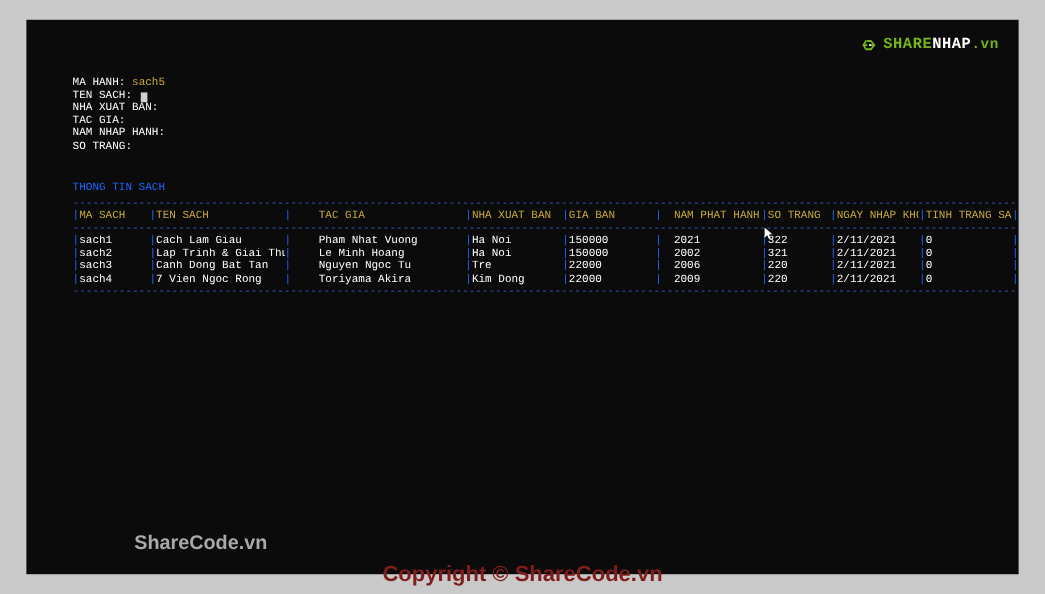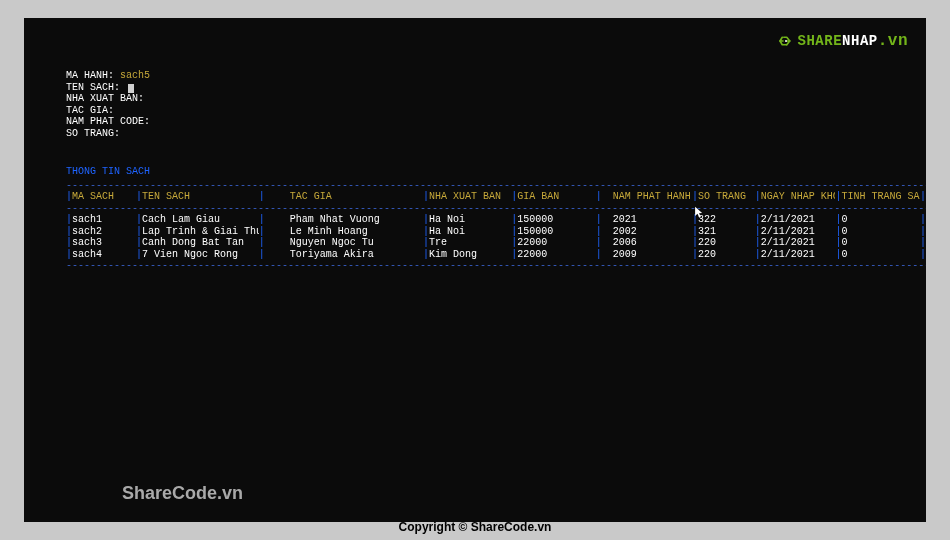--- a/index.html
+++ b/index.html
@@ -30,21 +30,21 @@
     display:flex; align-items:center;
     gap:3px;
   }
   .logo-icon {
     width:18px; height:18px;
     display:inline-flex; align-items:center; justify-content:center;
   }
   .logo-icon svg { width:18px; height:18px; }
   .logo-share { color:#73b51a; }
   .logo-code  { color:#ffffff; }
-  .logo-vn    { color:#73b51a; font-size:16px; }
+  .logo-vn    { color:#73b51a; font-size:13px; }
   .form-line { white-space:pre; }
   .label-w { color:#ffffff; }
   .val-y   { color:#c7a93a; }
   .cursor {
     display:inline-block;
     width:6px; height:9px;
     background:#d0d0d0;
     margin-left:2px;
     vertical-align:text-bottom;
   }
@@ -79,23 +79,23 @@
     left:122px; bottom:36px;
     color:#a9a9a9;
     font-family:Arial,sans-serif;
     font-size:18px;
     font-weight:700;
   }
   .watermark2 {
     position:absolute;
     left:50%; transform:translateX(-50%);
     bottom:6px;
-    color:#000000;
+    color:#7f1d1d;
     font-family:Arial,sans-serif;
-    font-size:12px;
+    font-size:20px;
     font-weight:700;
   }
   .mouse-cursor {
     position:absolute;
     pointer-events:none;
   }
   .mouse-cursor svg { width:10px; height:14px; }
 </style>
 </head>
 <body>
@@ -115,21 +115,21 @@
         </svg>
     </span>
     <span><span class="logo-share">SHARE</span><span class="logo-code">NHAP</span><span class="logo-vn">.vn</span></span>
   </div>
 
   <div id="form-block">
       <div class="form-line"><span class="label-w">MA HANH:</span> <span class="val-y">sach5</span></div>
       <div class="form-line"><span class="label-w">TEN SACH:</span> <span class="cursor"></span></div>
       <div class="form-line"><span class="label-w">NHA XUAT BAN:</span> </div>
       <div class="form-line"><span class="label-w">TAC GIA:</span> </div>
-      <div class="form-line"><span class="label-w">NAM PHAT CODE:</span> </div>
+      <div class="form-line"><span class="label-w">NAM NHAP HANH:</span> </div>
       <div class="form-line"><span class="label-w">SO TRANG:</span> </div>
     </div>
 
   <div class="section-title">THONG TIN SACH</div>
 
   <div class="tbl">
     <div class="dash-line" id="dash-top">--------------------------------------------------------------------------------------------------------------------------------------------------------------------------</div>
     <div class="row" id="header-row"><span class="pipe">|</span><span class="hdr c0">MA SACH</span><span class="pipe">|</span><span class="hdr c1">TEN SACH</span><span class="pipe">|</span><span class="hdr c2">TAC GIA</span><span class="pipe">|</span><span class="hdr c3">NHA XUAT BAN</span><span class="pipe">|</span><span class="hdr c4">GIA BAN</span><span class="pipe">|</span><span class="hdr c5">NAM PHAT HANH</span><span class="pipe">|</span><span class="hdr c6">SO TRANG</span><span class="pipe">|</span><span class="hdr c7">NGAY NHAP KHO</span><span class="pipe">|</span><span class="hdr c8">TINH TRANG SACH</span><span class="pipe">|</span></div>
     <div class="dash-line" id="dash-mid">--------------------------------------------------------------------------------------------------------------------------------------------------------------------------</div>
     <div id="body-rows">

